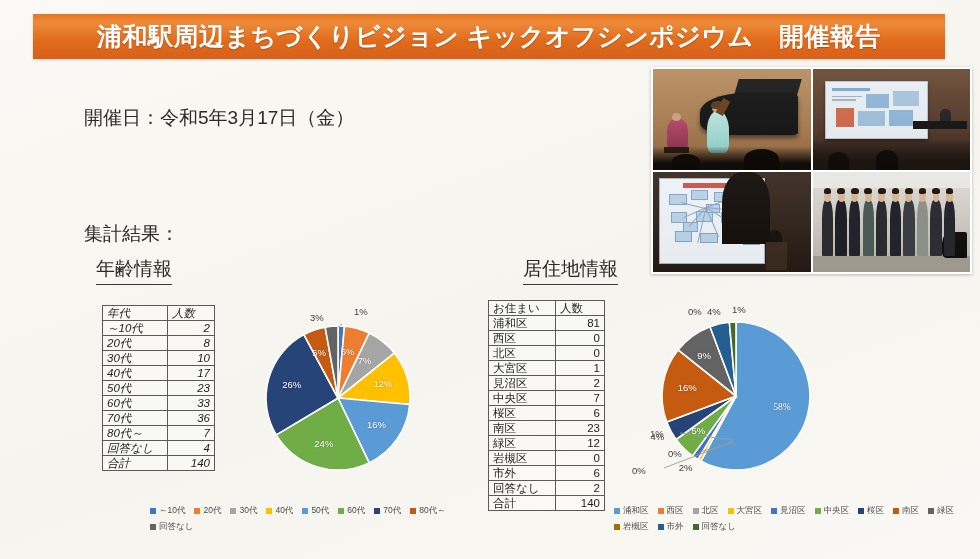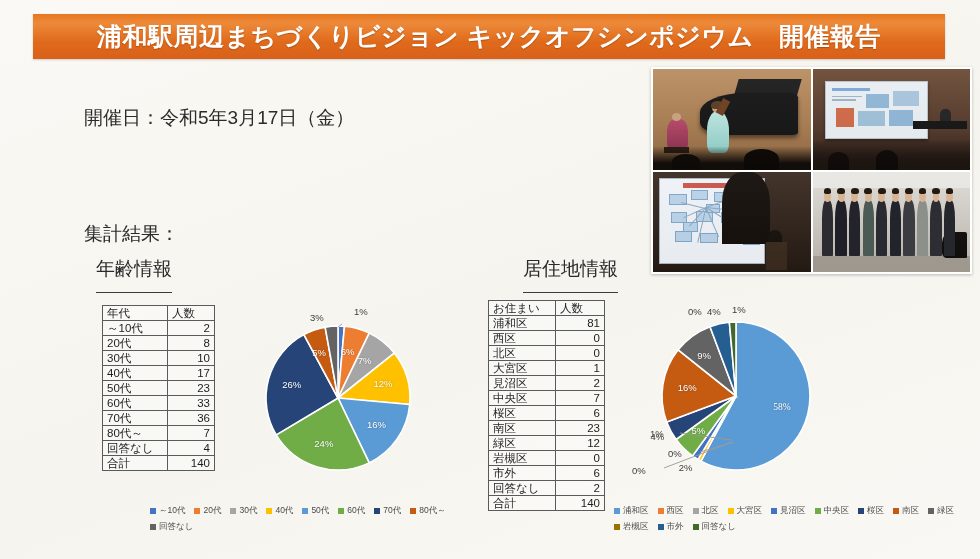--- a/index.html
+++ b/index.html
@@ -22,32 +22,32 @@
   .banner-text{position:absolute;left:0;top:0;width:100%;height:100%;
     display:flex;align-items:center;justify-content:center;
     color:#ffffff;font-size:25px;font-weight:bold;letter-spacing:.5px;
     text-shadow:0 1px 1px rgba(120,50,0,.45);white-space:nowrap;text-align:right;}
   
   .info{position:absolute;left:84px;top:104px;font-size:19px;line-height:1.52;}
   .info div{white-space:nowrap;}
   .agg-label{position:absolute;left:84px;top:221px;font-size:19px;}
   
   .sec-head{position:absolute;font-size:19px;border-bottom:1.6px solid #3a3a3a;
-    padding-bottom:10px;white-space:nowrap;}
+    padding-bottom:2px;white-space:nowrap;}
   #head-age{left:96px;top:256px;}
   #head-res{left:478px;top:256px;margin-left:45px;}
   
   table.dtab{position:absolute;border-collapse:collapse;font-size:11.5px;
     background:rgba(255,255,255,.35);}
   table.dtab th,table.dtab td{border:1px solid #5a5a5a;padding:0 4px;height:14px;
     line-height:14px;font-weight:normal;color:#1d1d1d;}
   table.dtab th{text-align:left;}
   table.dtab td.lab{text-align:left;width:56px;}
   table.dtab td.num{text-align:right;width:38px;}
-  #tab-age{left:102px;top:305px;}
+  #tab-age{left:102px;top:305px;font-style:italic;}
   #tab-res{left:488px;top:300px;}
   #tab-res td.lab{width:58px;}
   #tab-res td.num{width:40px;}
   .totrow td{border-top:1.8px solid #4a4a4a;}
   
   .pie-wrap{position:absolute;}
   .pie{display:block;}
   .pie-lab{position:absolute;font-size:9.5px;color:#3c3c3c;white-space:nowrap;
     text-shadow:0 0 2px rgba(255,255,255,.5);}
   .pie-lab.lt{color:#ffffff;text-shadow:0 0 2px rgba(0,0,0,.35);}

